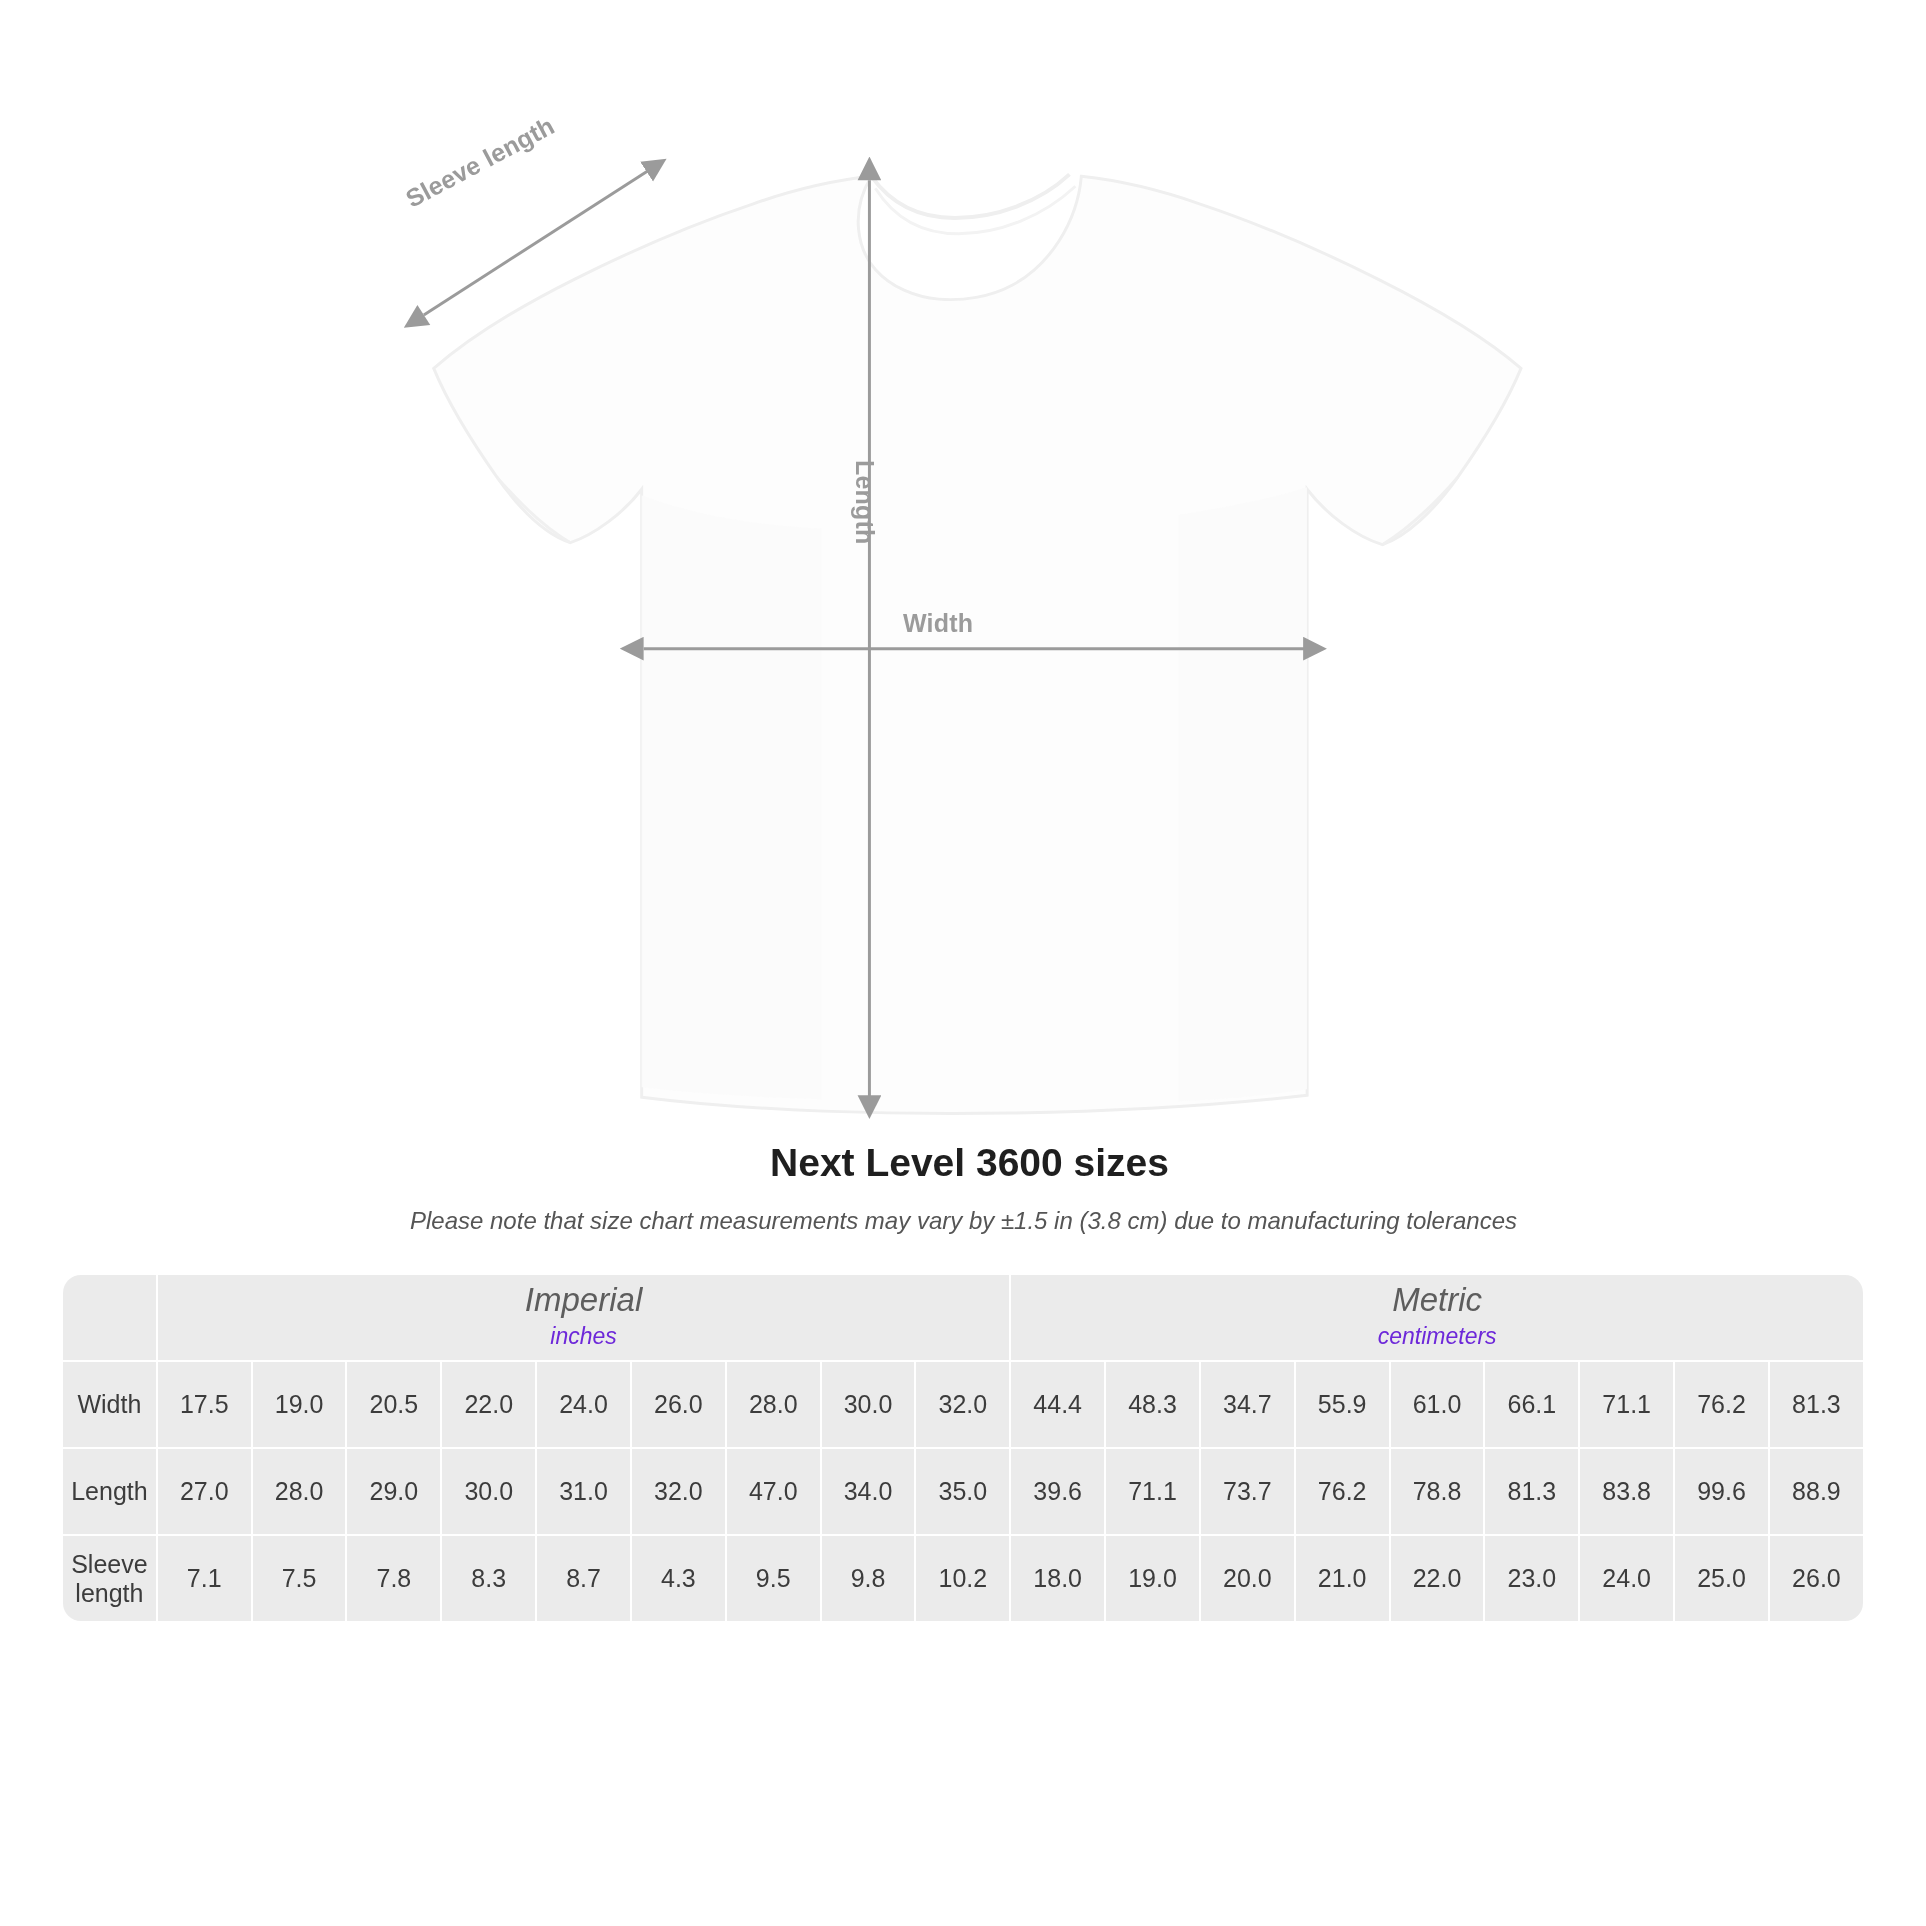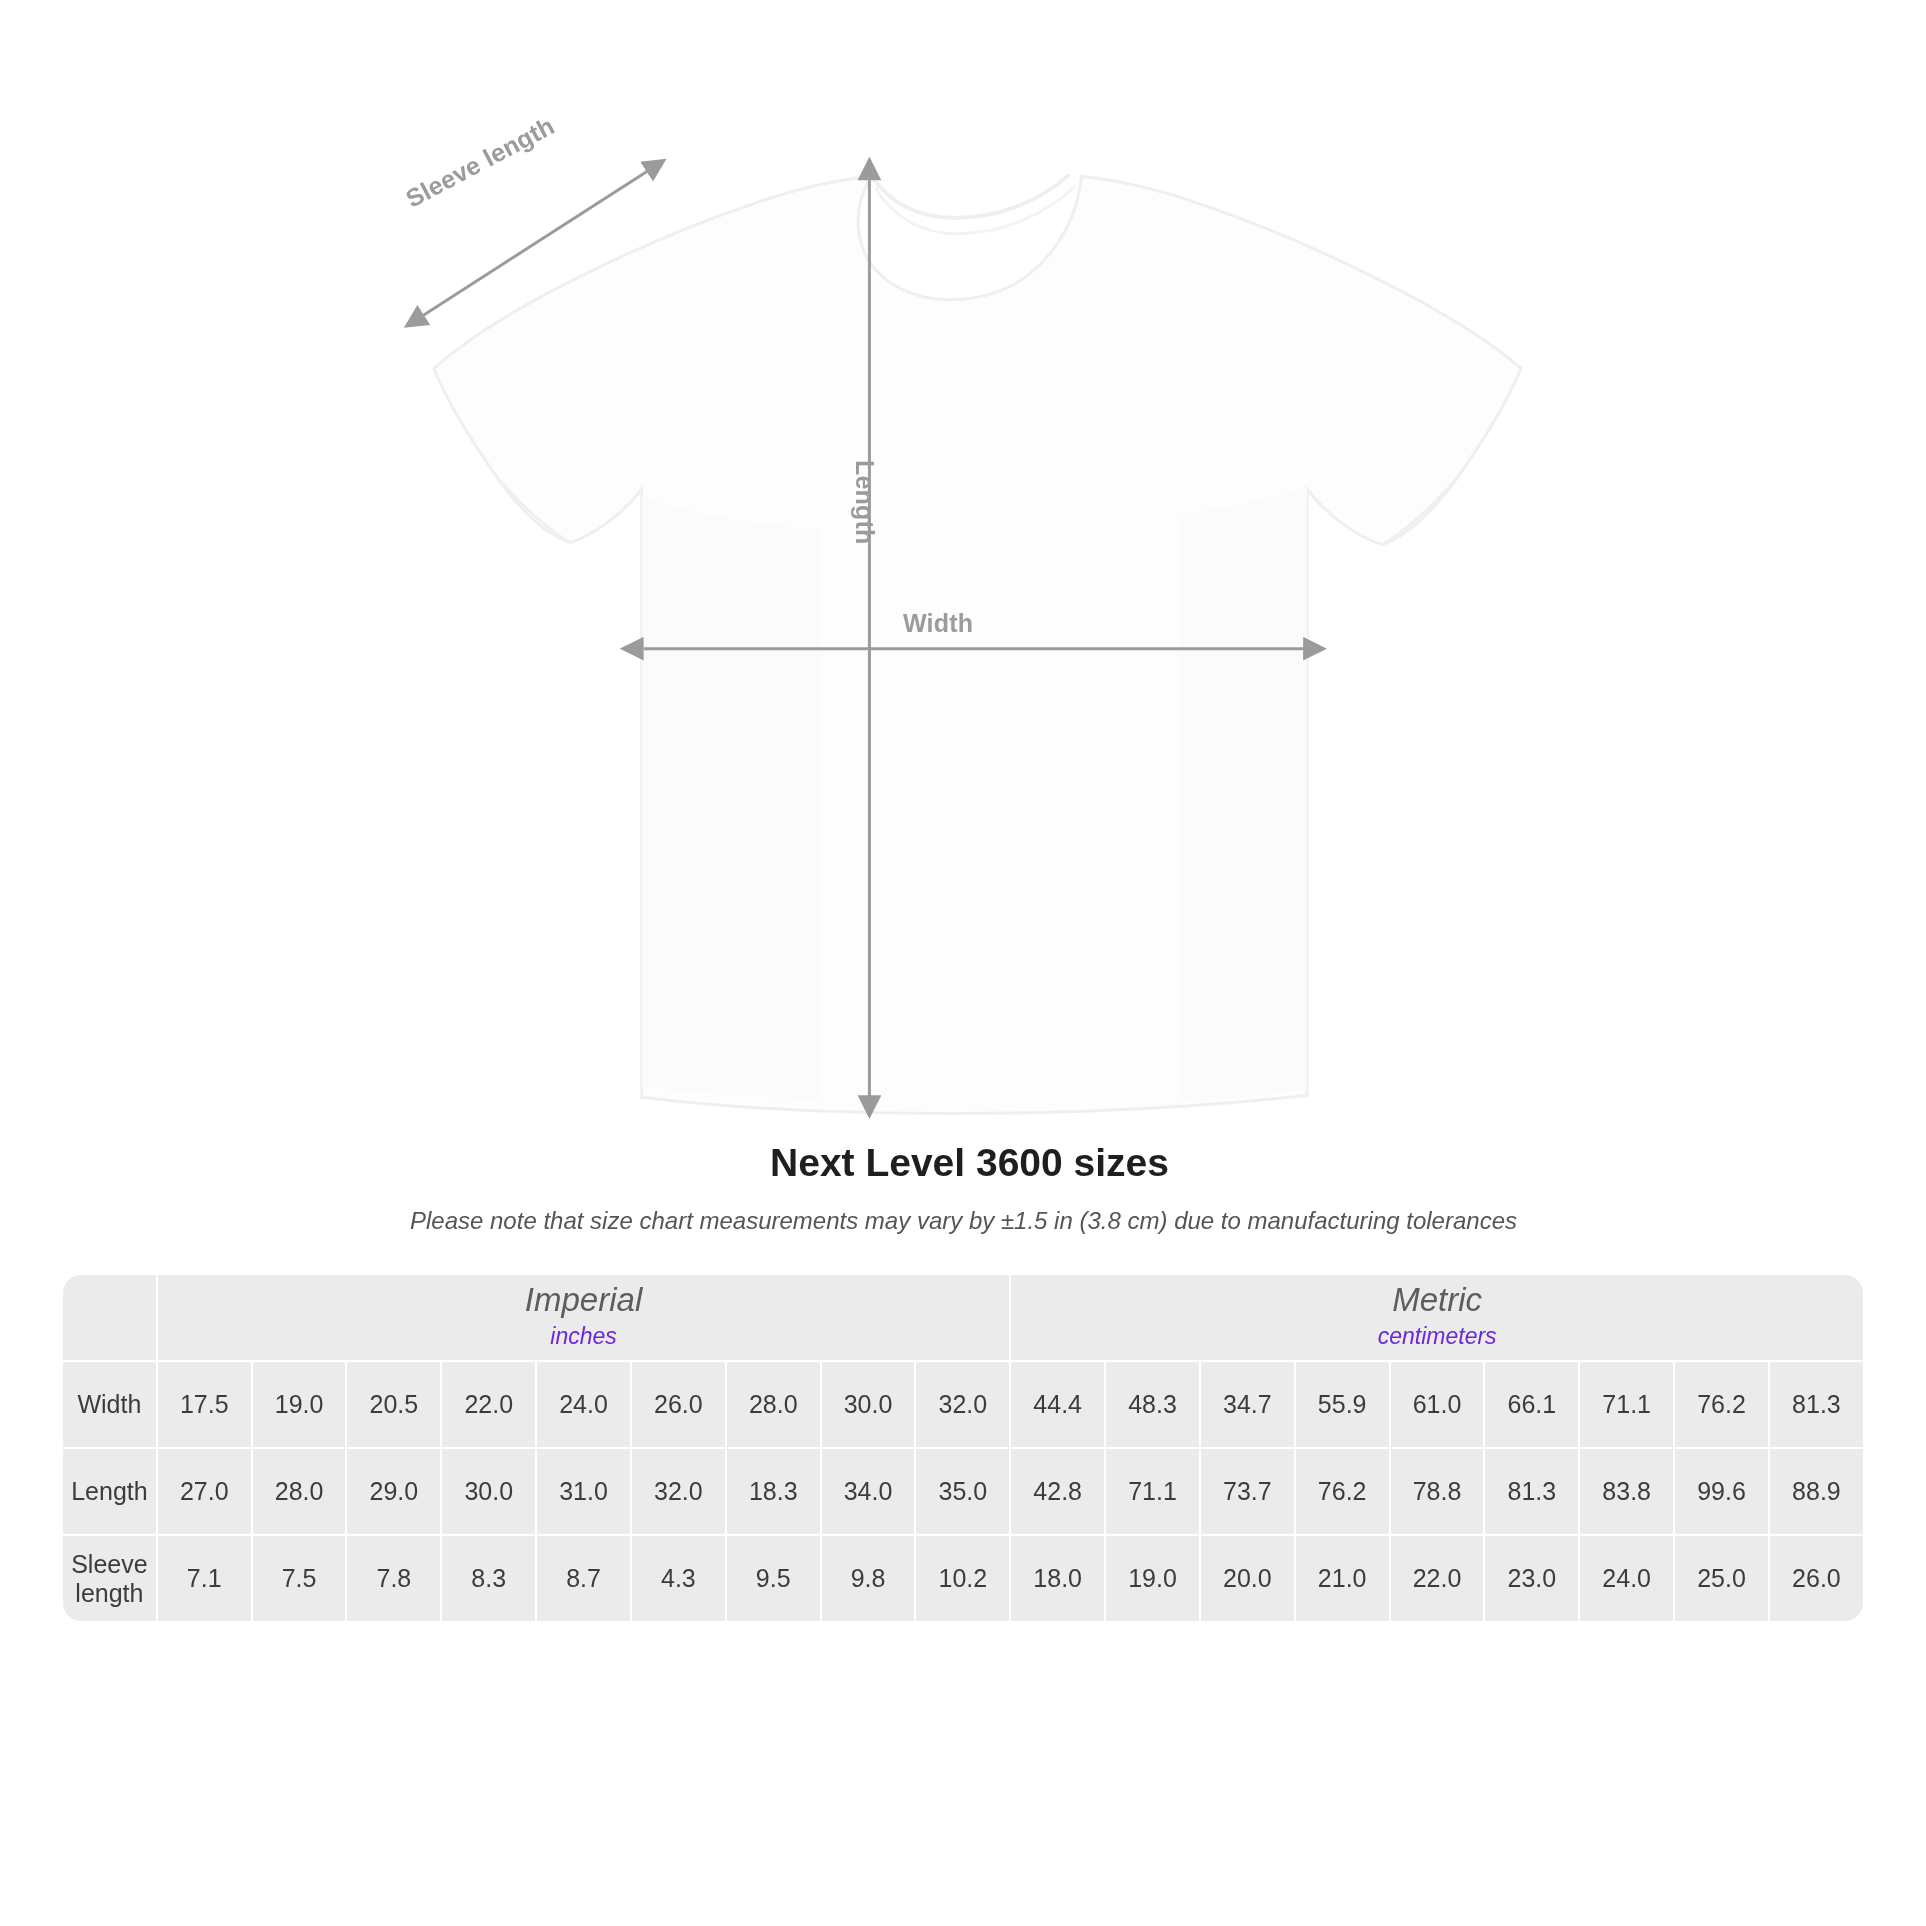--- a/index.html
+++ b/index.html
@@ -230,24 +230,24 @@
       </tr>
 
       <tr>
         <td class="c-label row-label">Length</td>
         <td>27.0</td>
         <td>28.0</td>
         <td>29.0</td>
         <td>30.0</td>
         <td>31.0</td>
         <td>32.0</td>
-        <td>18.3</td>
+        <td>47.0</td>
         <td>34.0</td>
         <td>35.0</td>
-        <td>42.8</td>
+        <td>39.6</td>
         <td>71.1</td>
         <td>73.7</td>
         <td>76.2</td>
         <td>78.8</td>
         <td>81.3</td>
         <td>83.8</td>
         <td>99.6</td>
         <td>88.9</td>
       </tr>
 

